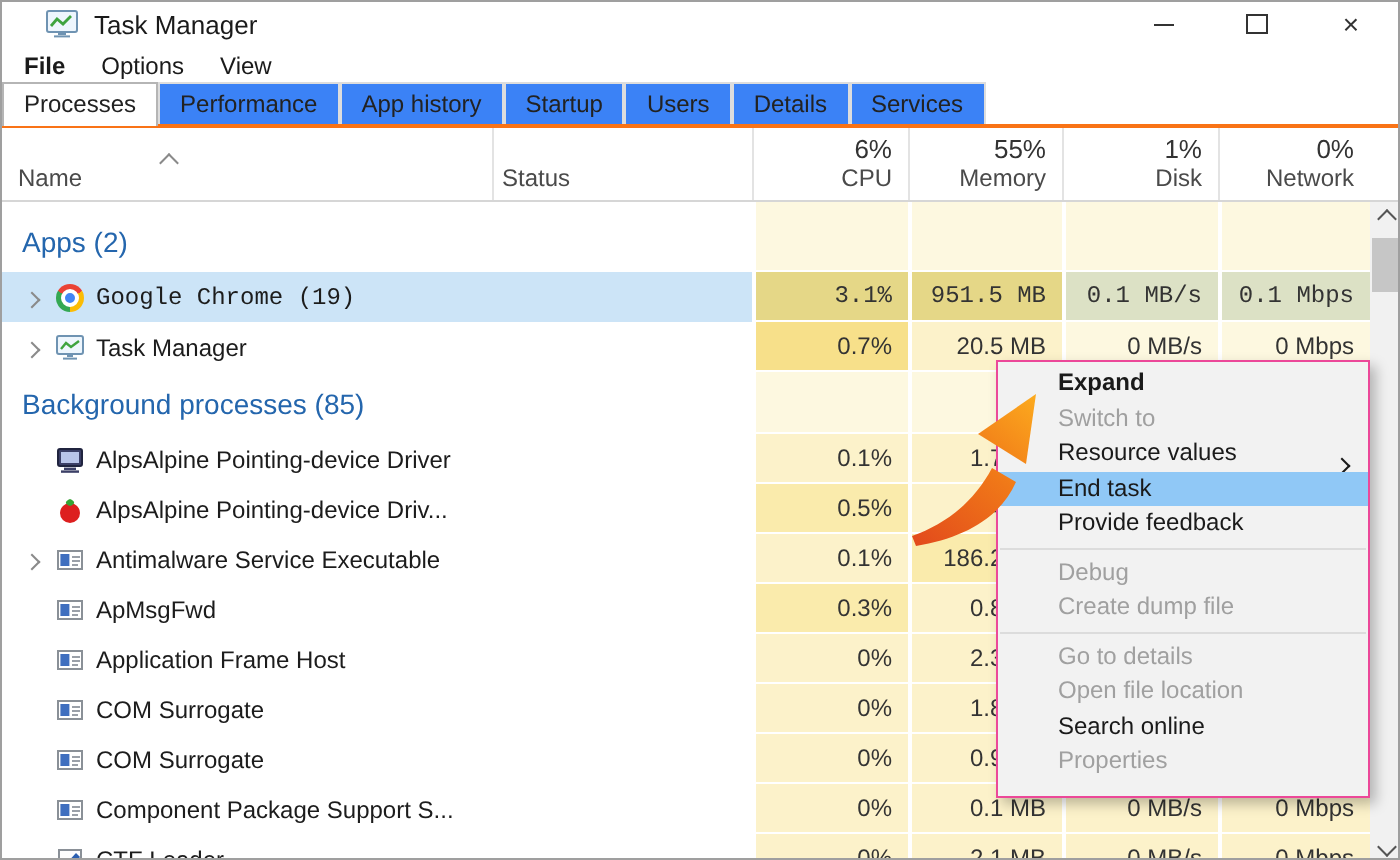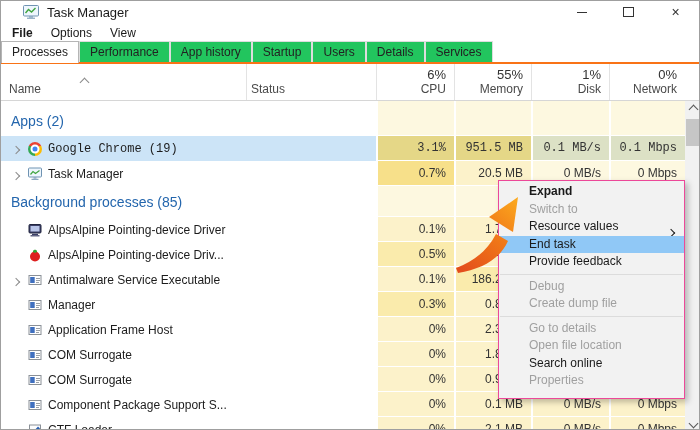--- a/index.html
+++ b/index.html
@@ -18,21 +18,21 @@
 
   
   .menubar{position:absolute;left:0;top:22px;width:100%;height:20px;display:flex;align-items:center;}
   .menubar-item{padding:0 9px;font-size:12px;color:#1a1a1a;}
   .menubar-item:first-child{margin-left:2px;font-weight:bold;}
 
   
   .tabbar{position:absolute;left:0;top:42px;width:100%;height:21px;border-bottom:2px solid #f97316;
     display:flex;align-items:flex-end;box-sizing:border-box;}
   .tab{font-size:12px;color:#222;padding:3px 10px 3px 10px;border:1px solid #ddd;border-bottom:none;
-    margin-top:2px;background:#22c55e;box-sizing:border-box;}
+    margin-top:2px;background:#3b82f6;box-sizing:border-box;}
   .tab.active{border-color:#b5b5b5;margin-bottom:-1px;padding-bottom:4px;position:relative;z-index:2;background:#fff;}
 
   
   .colheader{position:absolute;left:0;top:63px;width:100%;height:37px;box-sizing:border-box;
     border-bottom:1px solid #d6d6d6;background:#fff;}
   .vline{position:absolute;top:0;width:1px;height:36px;background:#e3e3e3;}
   .hdr-name{position:absolute;left:8px;bottom:4px;font-size:12px;color:#4a4a4a;}
   .hdr-status{position:absolute;left:250px;bottom:4px;font-size:12px;color:#4a4a4a;}
   .sort-chev{position:absolute;left:80px;top:8px;}
   .usage-col{position:absolute;top:0;height:36px;}
@@ -242,21 +242,21 @@
         <div class="cell net h0">0 Mbps</div>
       </div>
       <div class="row" style="height: 25px;">
         <span class="picon"><svg width="14" height="14" viewBox="0 0 14 14">
             <rect x="1" y="2.5" width="12" height="9" fill="#fff" stroke="#8a9097"></rect>
             <rect x="2.2" y="4" width="4.5" height="6" fill="#3f6fbf"></rect>
             <rect x="8" y="5" width="4" height="1" fill="#9aa0a8"></rect>
             <rect x="8" y="7" width="4" height="1" fill="#9aa0a8"></rect>
             <rect x="8" y="9" width="3" height="1" fill="#9aa0a8"></rect>
           </svg></span>
-        <span class="pname">Manager</span>
+        <span class="pname">ApMsgFwd</span>
         <div class="cell cpu h2">0.3%</div>
         <div class="cell mem h1">0.8 MB</div>
         <div class="cell disk h0">0 MB/s</div>
         <div class="cell net h0">0 Mbps</div>
       </div>
       <div class="row" style="height: 25px;">
         <span class="picon"><svg width="14" height="14" viewBox="0 0 14 14">
             <rect x="1" y="2.5" width="12" height="9" fill="#fff" stroke="#8a9097"></rect>
             <rect x="2.2" y="4" width="4.5" height="6" fill="#3f6fbf"></rect>
             <rect x="8" y="5" width="4" height="1" fill="#9aa0a8"></rect>

